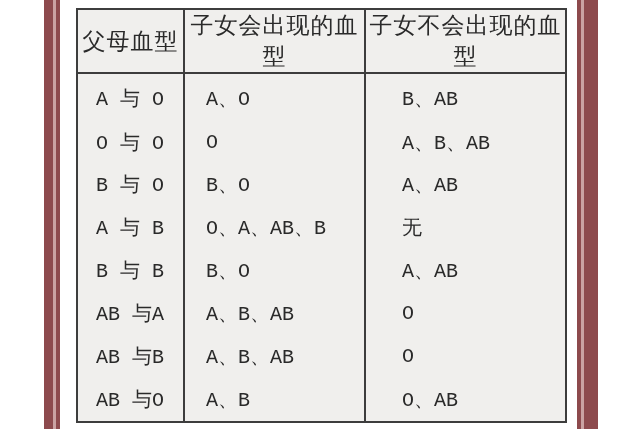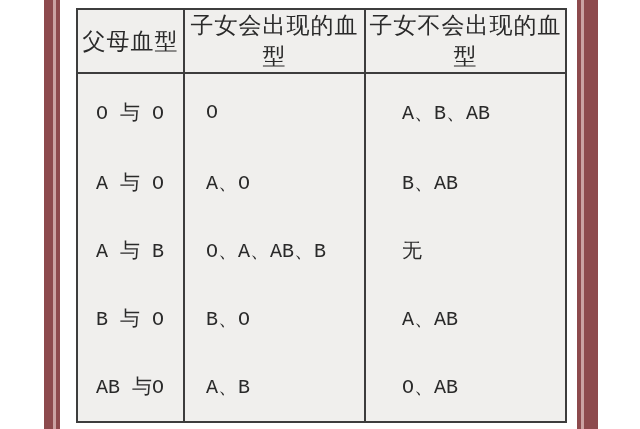--- a/index.html
+++ b/index.html
@@ -88,38 +88,53 @@
     </colgroup>
     <thead>
       <tr>
         <th>父母血型</th>
         <th>子女会出现的血型</th>
         <th>子女不会出现的血型</th>
       </tr>
     </thead>
     <tbody>
       <tr>
+        <td class="c1">A 与 O</td>
+        <td class="c2">A、O</td>
+        <td class="c3">B、AB</td>
+      </tr>
+      <tr>
         <td class="c1">O 与 O</td>
         <td class="c2">O</td>
         <td class="c3">A、B、AB</td>
       </tr>
       <tr>
-        <td class="c1">A 与 O</td>
-        <td class="c2">A、O</td>
-        <td class="c3">B、AB</td>
+        <td class="c1">B 与 O</td>
+        <td class="c2">B、O</td>
+        <td class="c3">A、AB</td>
       </tr>
       <tr>
         <td class="c1">A 与 B</td>
         <td class="c2">O、A、AB、B</td>
         <td class="c3">无</td>
       </tr>
       <tr>
-        <td class="c1">B 与 O</td>
+        <td class="c1">B 与 B</td>
         <td class="c2">B、O</td>
         <td class="c3">A、AB</td>
+      </tr>
+      <tr>
+        <td class="c1">AB 与A</td>
+        <td class="c2">A、B、AB</td>
+        <td class="c3">O</td>
+      </tr>
+      <tr>
+        <td class="c1">AB 与B</td>
+        <td class="c2">A、B、AB</td>
+        <td class="c3">O</td>
       </tr>
       <tr>
         <td class="c1">AB 与O</td>
         <td class="c2">A、B</td>
         <td class="c3">O、AB</td>
       </tr>
     </tbody>
   </table>
 </div>
 

